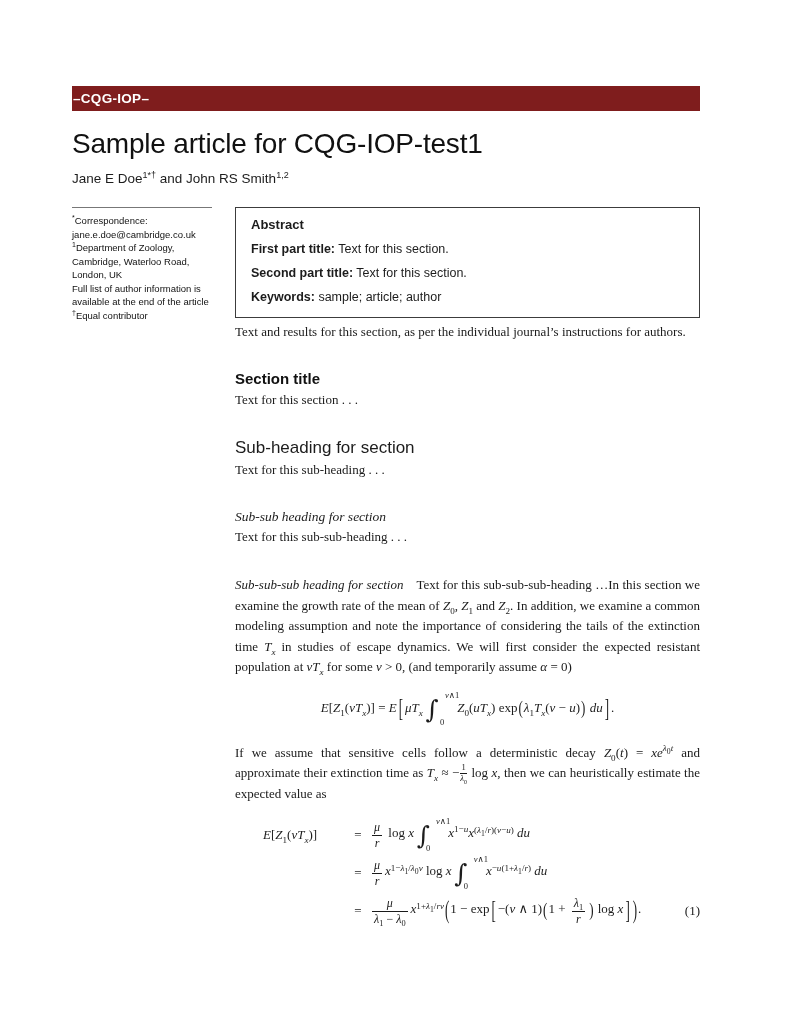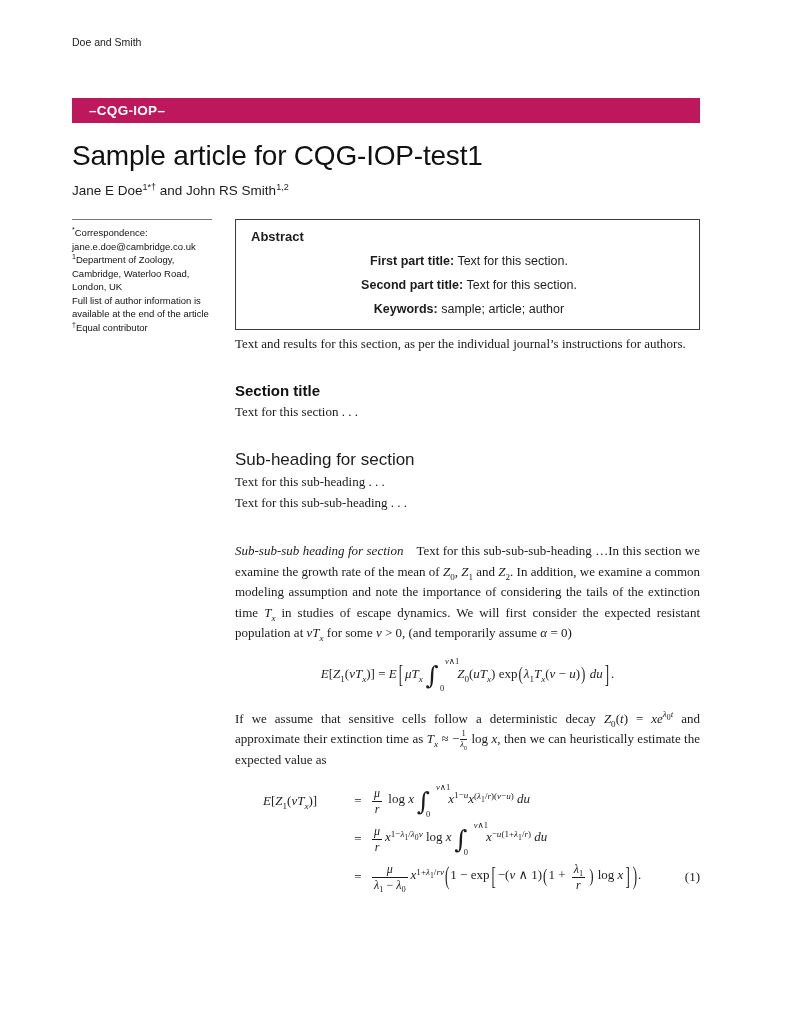--- a/index.html
+++ b/index.html
@@ -6,41 +6,41 @@
   html,body { background:#fff; }
   body {
     width:794px; height:1028px; overflow:hidden; position:relative;
     font-family:"Liberation Sans","DejaVu Sans",sans-serif; color:#1c1c1c;
   }
   .page { padding:36px 94px 0 72px; width:794px; height:1028px; }
 
   .running-head { font-size:10.5px; color:#222; }
 
   .banner {
-    margin-top:50px; height:25px; background:#be185d;
-    display:flex; align-items:center; padding-left:17px;
+    margin-top:50px; height:25px; background:#7f1d1d;
+    display:flex; align-items:center; padding-left:1px;
   }
   .banner span { color:#fff; font-weight:700; font-size:13.5px; letter-spacing:0.3px; }
 
   .title { margin-top:17px; font-size:28px; font-weight:400; letter-spacing:-0.2px; color:#111; }
   .authors { margin-top:11px; font-size:13.5px; }
   .authors sup { font-size:9px; line-height:0; }
 
   .meta-row { display:flex; margin-top:21px; align-items:flex-start; }
   .sidebar {
     width:140px; border-top:1px solid #777; padding-top:6px;
     font-size:9.5px; line-height:13.5px; color:#111;
   }
   .sidebar sup { font-size:7px; line-height:0; }
   .abstract {
     flex:1; margin-left:23px; border:1.4px solid #3c3c3c;
     padding:9px 12px 4px 15px; min-height:100px;
   }
   .abs-title { font-size:13px; font-weight:700; margin-bottom:9px; }
-  .abs-item { font-size:12.5px; line-height:17px; margin-bottom:7px;text-align:center; }
+  .abs-item { font-size:12.5px; line-height:17px; margin-bottom:7px; }
   .abs-item b { font-weight:700; }
 
   .main { margin-left:163px; width:465px; }
   .main h2 { font-size:15px; font-weight:700; margin:27px 0 3px; color:#111; }
   .main h2.first { margin-top:33px; }
   .main h3 { font-size:17px; font-weight:400; margin:28px 0 2px; }
   .main h4 {
     font-family:"Liberation Serif","DejaVu Serif",serif;
     font-size:13.5px; font-weight:400; font-style:italic; margin:28px 0 2px;
   }
@@ -85,21 +85,20 @@
   .bigb, .bigp, .bp { display:inline-block; font-style:normal; }
   .bigb { transform:scaleY(2.0); margin:0 2px; }
   .bigp { transform:scaleY(1.9); margin:0 1px; }
   .bp   { transform:scaleY(1.45); margin:0 1px; }
 </style>
 </head>
 <body>
 
 <div class="page">
 
-  <div class="running-head">Doe and Smith</div>
 
   <div class="banner">
     <span>–CQG-IOP–</span>
   </div>
 
   <h1 class="title">Sample article for CQG-IOP-test1</h1>
 
   <div class="authors">Jane E Doe<sup>1*†</sup> and John RS Smith<sup>1,2</sup></div>
 
   <div class="meta-row">
@@ -124,20 +123,21 @@
 
   <main class="main">
     <p>Text and results for this section, as per the individual journal’s instructions for authors.</p>
 
     <h2>Section title</h2>
     <p>Text for this section . . .</p>
 
     <h3>Sub-heading for section</h3>
     <p>Text for this sub-heading . . .</p>
 
+    <h4>Sub-sub heading for section</h4>
     <p>Text for this sub-sub-heading . . .</p>
 
     <p class="runin"><i class="runin-h">Sub-sub-sub heading for section</i><span>Text for this sub-sub-sub-heading …In this section we examine the growth rate of the mean of <i>Z</i><sub>0</sub>, <i>Z</i><sub>1</sub> and <i>Z</i><sub>2</sub>. In addition, we examine a common modeling assumption and note the importance of considering the tails of the extinction time <i>T<sub>x</sub></i> in studies of escape dynamics. We will first consider the expected resistant population at <i>vT<sub>x</sub></i> for some <i>v</i> &gt; 0, (and temporarily assume <i>α</i> = 0)</span></p>
 
     <div class="equation"><i>E</i>[<i>Z</i><sub>1</sub>(<i>vT<sub>x</sub></i>)] = <i>E</i><span class="bigb">[</span><i>μT<sub>x</sub></i><span class="int">∫</span><span class="lims"><span class="u"><i>v</i>∧1</span><span class="l">0</span></span><i>Z</i><sub>0</sub>(<i>uT<sub>x</sub></i>) exp<span class="bp">(</span><i>λ</i><sub>1</sub><i>T<sub>x</sub></i>(<i>v</i> − <i>u</i>)<span class="bp">)</span> <i>du</i><span class="bigb">]</span>.</div>
 
     <p>If we assume that sensitive cells follow a deterministic decay <i>Z</i><sub>0</sub>(<i>t</i>) = <i>xe</i><sup><i>λ</i><sub>0</sub><i>t</i></sup> and approximate their extinction time as <i>T<sub>x</sub></i> ≈ −<span class="sfrac"><span class="n">1</span><span class="d"><i>λ</i><sub>0</sub></span></span> log <i>x</i>, then we can heuristically estimate the expected value as</p>
 
     <div class="eqnarray">
       <div class="erow">

